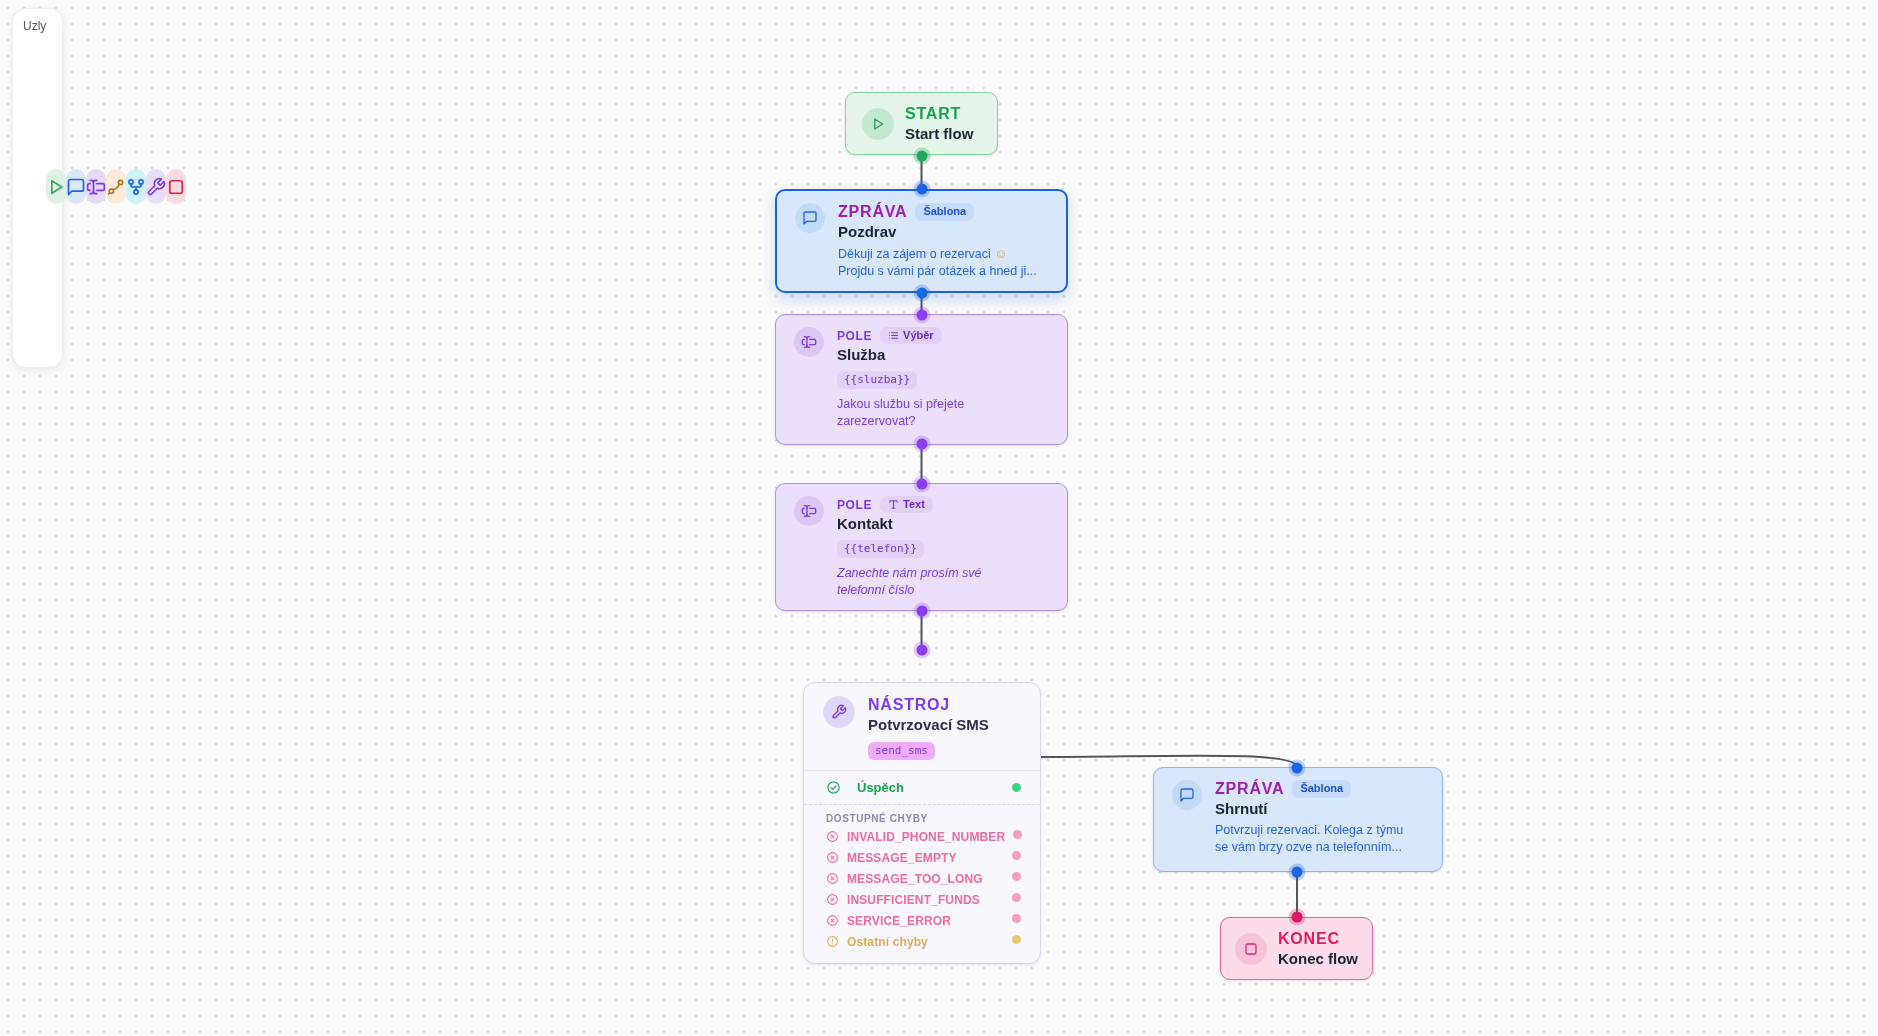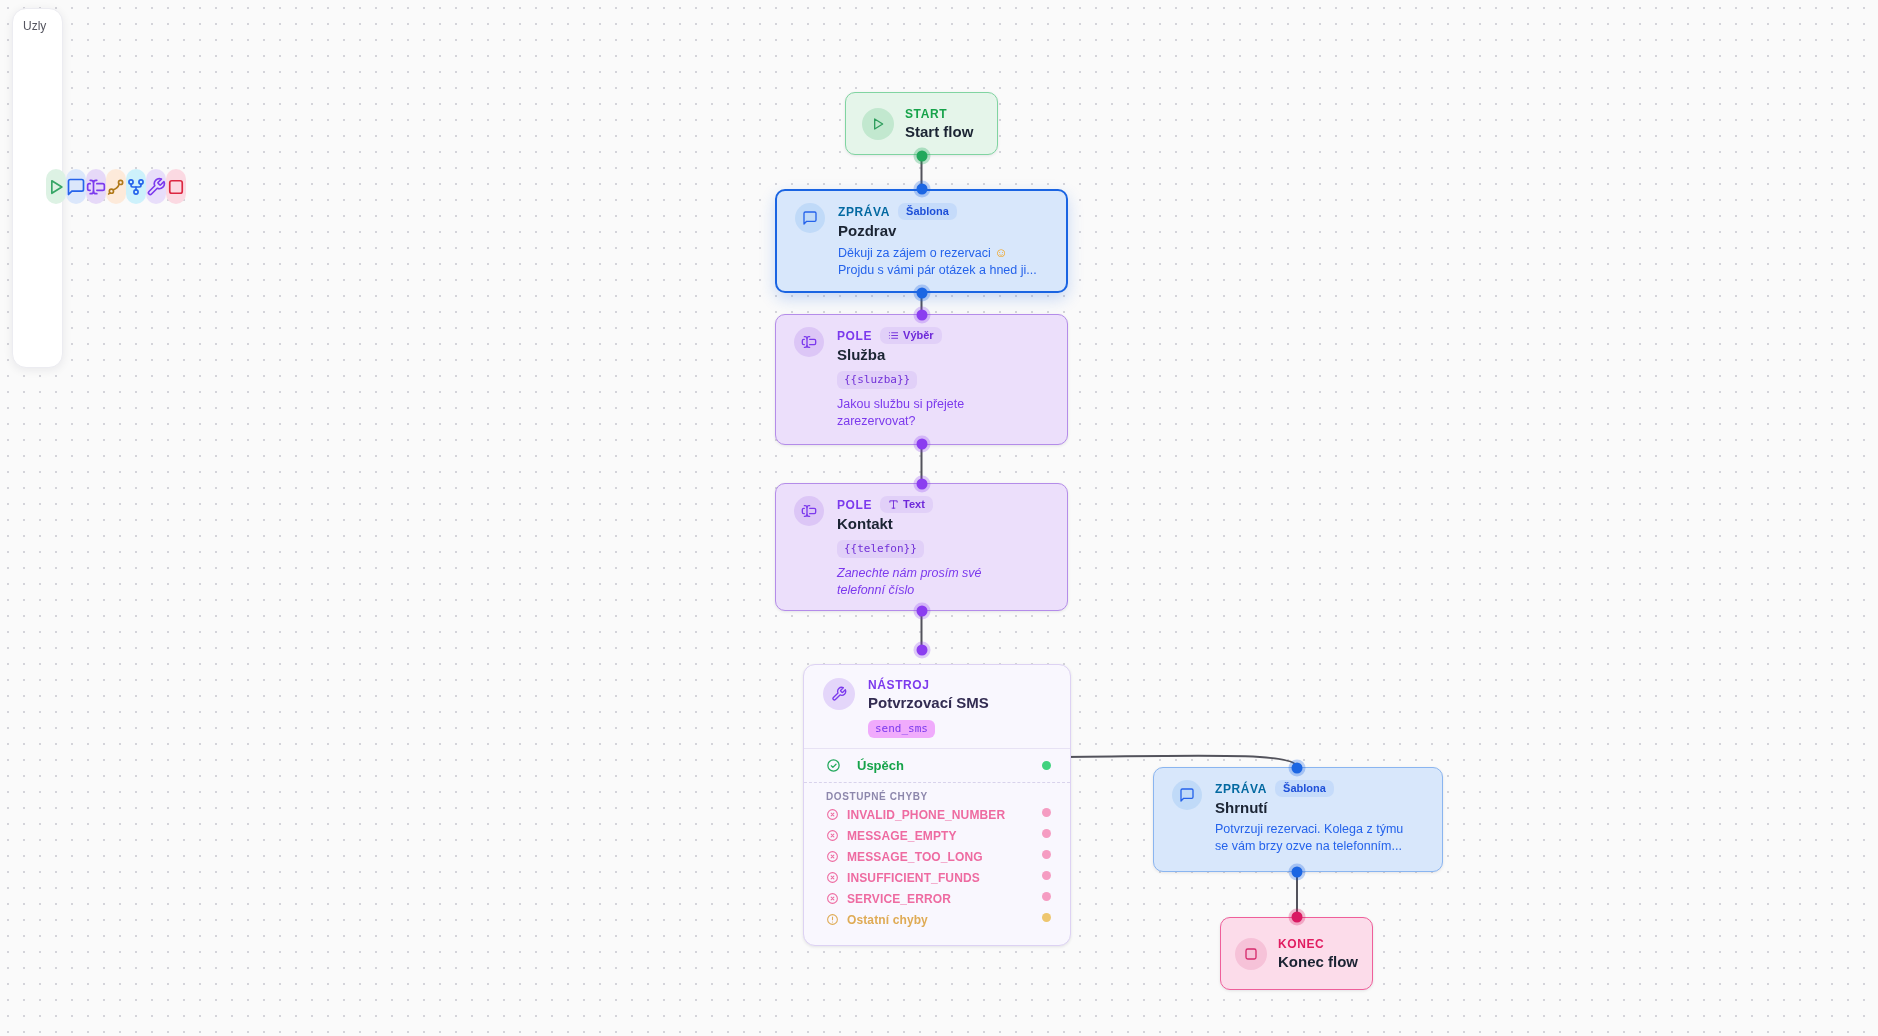--- a/index.html
+++ b/index.html
@@ -29,59 +29,59 @@
   }
   .side-btn svg{width:20px;height:20px;}
   
   .edges{position:absolute;inset:0;z-index:1;}
   .edges path{fill:none;stroke:#52525b;stroke-width:2;stroke-linecap:round;}
   
   .node{position:absolute;box-sizing:border-box;border-radius:10px;z-index:2;
         box-shadow:0 1px 3px rgba(25,25,50,.10);}
   .nicon{border-radius:50%;display:flex;align-items:center;justify-content:center;flex:none;}
   .nicon svg{width:16px;height:16px;}
-  .tlabel{font-size:12px;font-weight:bold;letter-spacing:.05em;}
+  .tlabel{font-size:16px;font-weight:bold;letter-spacing:.05em;}
   .ntitle{font-size:15px;font-weight:bold;color:#1b2433;}
   .badge{font-size:11px;font-weight:bold;border-radius:7px;padding:2px 8px;
          display:inline-flex;align-items:center;gap:4px;line-height:1.2;}
   .badge svg{width:11px;height:11px;}
   .chip{font-family:"DejaVu Sans Mono",monospace;font-size:11px;border-radius:6px;
         padding:2px 7px;display:inline-block;line-height:1.3;}
   .body-text{font-size:12.5px;line-height:1.36;}
   
   .node-start{left:845px;top:92px;width:153px;height:63px;background:#e5f5ea;
               border:1.5px solid #80d4a1;display:flex;align-items:center;
               padding:0 12px 0 16px;gap:11px;}
   .node-start .nicon{width:32px;height:32px;background:#c2e8cf;color:#2f9e5d;}
   .node-start .tlabel{color:#16a34a;}
   
   .node-msg{background:#d8e7fb;padding:12px 16px 11px 18px;}
   .node-greeting{left:775px;top:189px;width:293px;height:104px;
                  border:2px solid #1a64e2;box-shadow:0 6px 16px rgba(26,100,226,.22);}
   .node-summary{left:1153px;top:767px;width:290px;height:105px;border:1.5px solid #8ab5f0;}
   .node-msg .nicon{width:30px;height:30px;background:#c0daf8;color:#2563eb;}
-  .node-msg .tlabel{color:#0369a1;font-size:12px;}
+  .node-msg .tlabel{color:#a21caf;font-size:16px;}
   .node-msg .badge{background:#c5dbfa;color:#1d4fd8;}
   .node-msg .body-text{color:#2563eb;margin:5px 0 0 43px;}
   .emoji{color:#f59e0b;font-size:13px;}
   
   .node-field{background:#ecdffb;border:1.5px solid #b48ce9;padding:12px 16px 11px 18px;}
   .node-service{left:775px;top:314px;width:293px;height:131px;}
   .node-contact{left:775px;top:483px;width:293px;height:128px;}
   .node-field .nicon{width:30px;height:30px;background:#dcc6f6;color:#7c3aed;}
   .node-field .tlabel{color:#7c3aed;font-size:12px;}
   .node-field .badge{background:#e1d0f8;color:#6d28d9;}
   .node-field .chip{background:#e1d0f8;color:#7231d8;margin:8px 0 0 43px;}
   .node-field .body-text{color:#7c3aed;margin:7px 0 0 43px;}
   
   .hrow{display:flex;gap:13px;}
   .hcol{display:flex;flex-direction:column;gap:2px;}
   .lblrow{display:flex;align-items:center;gap:8px;}
   
-  .node-tool{left:803px;top:664px;width:268px;height:282px;background:#f9f7fe;
+  .node-tool{left:803px;top:682px;width:238px;height:282px;background:#f9f7fe;
              border:1px solid #ddd2f3;border-radius:12px;padding:13px 0 0 0;}
   .node-tool .nicon{width:32px;height:32px;background:#e4d6fa;color:#7c3aed;}
   .node-tool .tlabel{color:#7c3aed;}
   .node-tool .ntitle{color:#332c52;}
   .node-tool .hrow{padding:0 16px 0 19px;}
   .chip-tool{background:#f0abfc;color:#7c3aed;margin:9px 0 0 64px;}
   .divider{border-top:1px solid #e7e2f4;margin:10px 0 0 0;}
   .divider-dash{border-top:1px dashed #d9d3ec;margin:0;}
   .success-row{display:flex;align-items:center;gap:16px;padding:9px 19px 9px 22px;}
   .success-row svg{width:15px;height:15px;color:#22a85c;flex:none;}
@@ -91,21 +91,21 @@
   .dot-pink{background:#f59cc2;}
   .dot-amber{background:#eec66f;}
   .errors{padding:8px 19px 0 22px;}
   .errors-header{font-size:10px;font-weight:bold;letter-spacing:.06em;color:#8d87ac;margin-bottom:6px;}
   .err-row{display:flex;align-items:flex-start;gap:8px;height:21px;}
   .err-row svg{width:13px;height:13px;flex:none;}
   .err-label{font-size:12px;font-weight:bold;letter-spacing:.01em;flex:1;white-space:nowrap;}
   .err-pink{color:#ee6ba1;}
   .err-amber{color:#dfab55;}
   
-  .node-end{left:1220px;top:917px;width:153px;height:73px;background:#fcdcea;
+  .node-end{left:1220px;top:917px;width:153px;height:63px;background:#fcdcea;
             border:1.5px solid #ef5f9a;display:flex;align-items:center;
             padding:0 12px 0 14px;gap:11px;}
   .node-end .nicon{width:32px;height:32px;background:#f6c2d8;color:#d62a6c;}
   .node-end .tlabel{color:#e11d61;}
   
   .port{position:absolute;width:11px;height:11px;border-radius:50%;
         transform:translate(-50%,-50%);z-index:5;cursor:crosshair;}
   .port-green{background:#22a85c;box-shadow:0 0 0 3px rgba(34,168,92,.30);}
   .port-blue{background:#1c66e3;box-shadow:0 0 0 3px rgba(28,102,227,.28);}
   .port-purple{background:#8b3df0;box-shadow:0 0 0 3px rgba(139,61,240,.26);}

